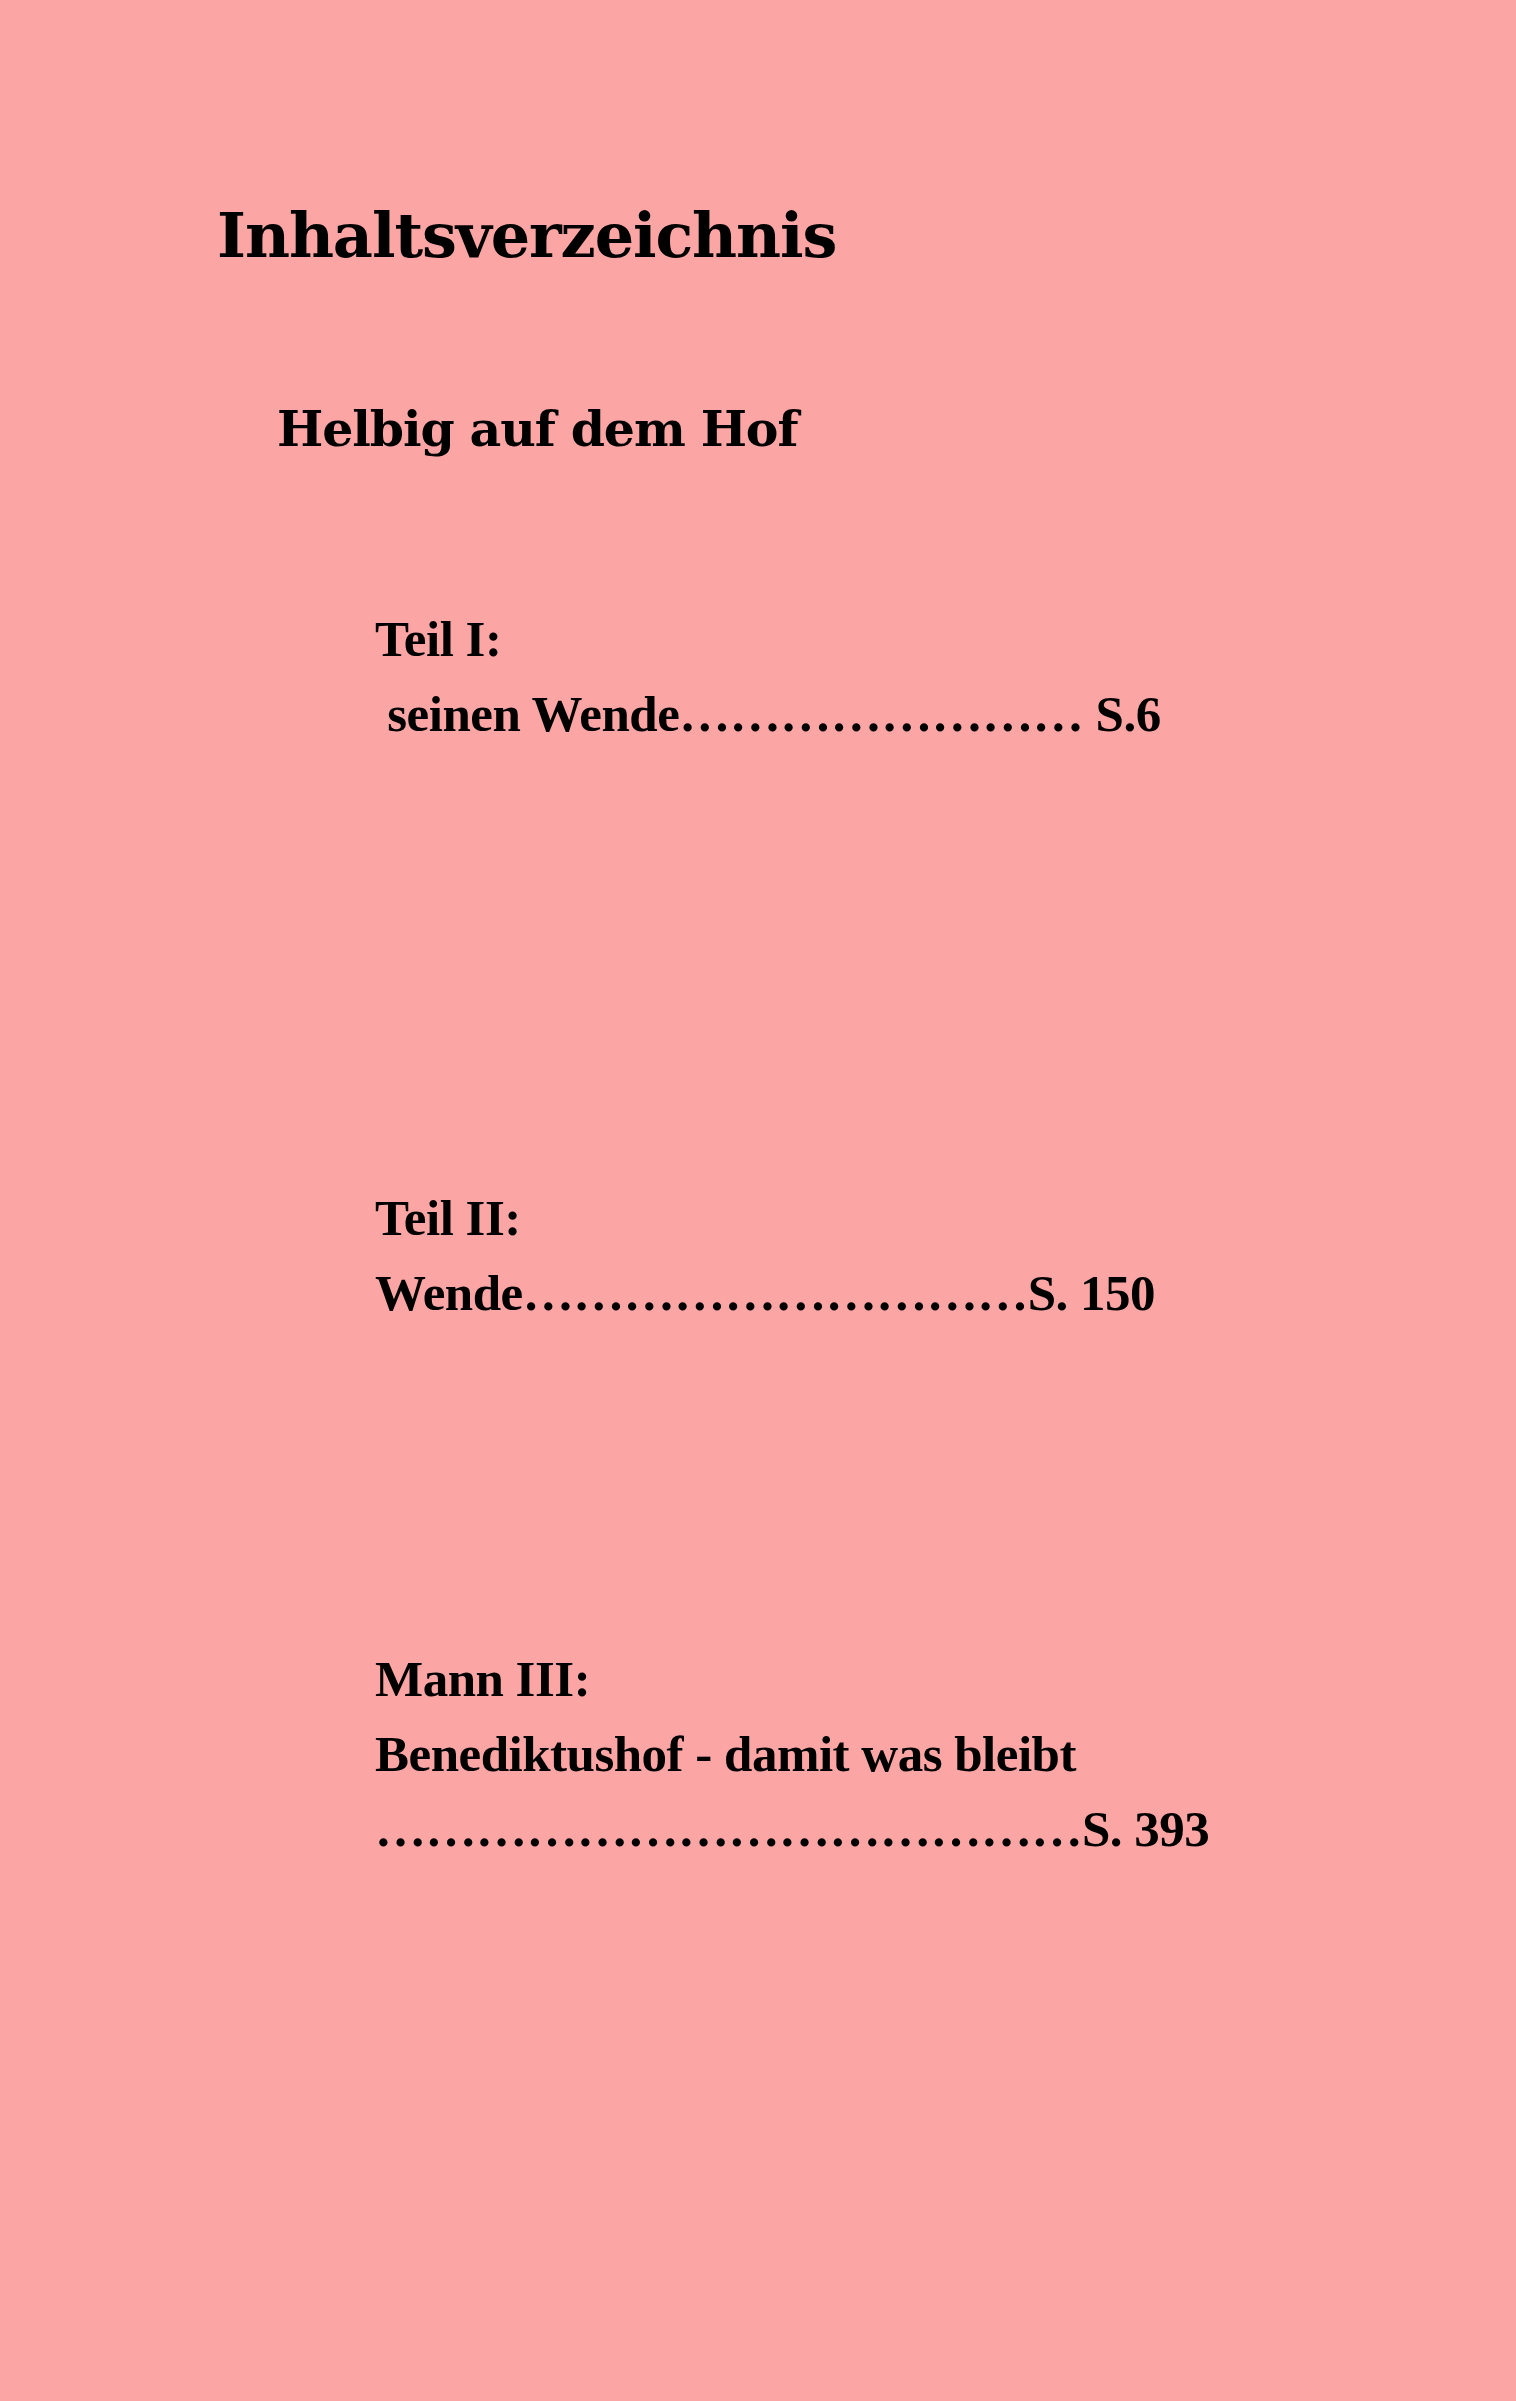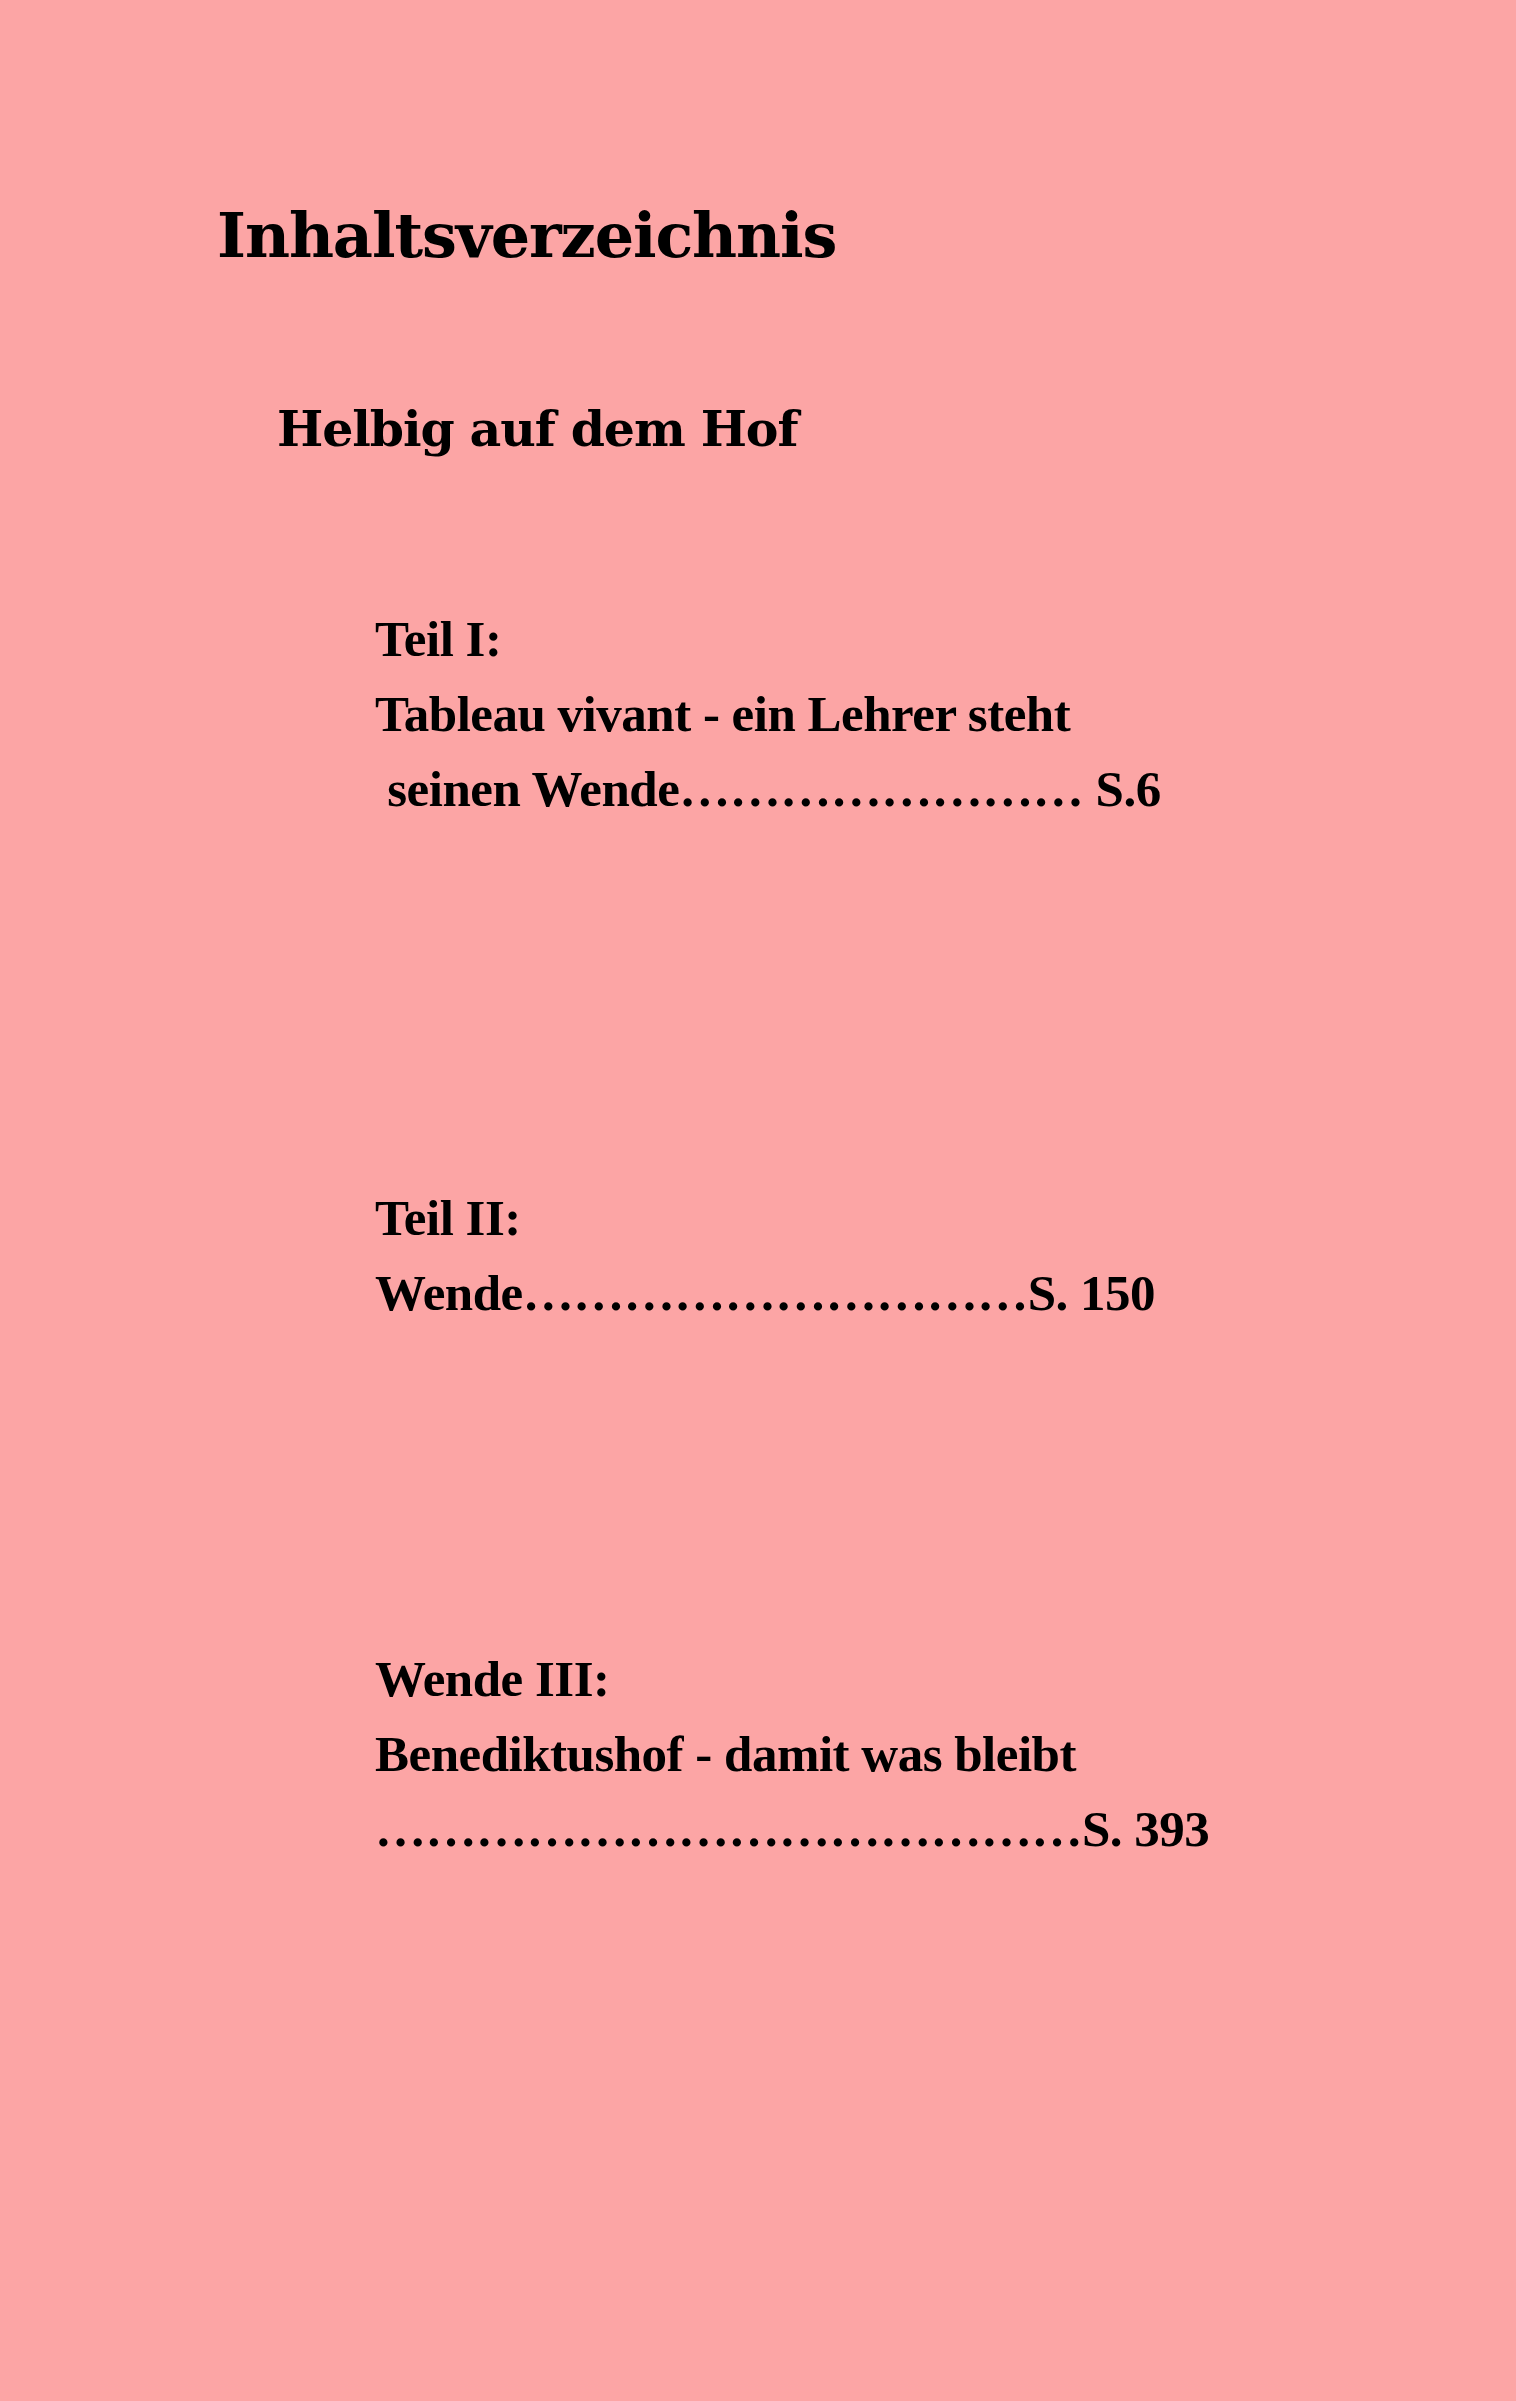--- a/index.html
+++ b/index.html
@@ -59,29 +59,28 @@
 <body>
 
 <div class="page">
 
   <h1 class="heading">Inhaltsverzeichnis</h1>
 
   <h2 class="book-title">Helbig auf dem Hof</h2>
 
   <section class="entry entry-1">
     <div class="line">Teil I:</div>
-    <div class="line">Tableau vivant - ein Lehrer steht</div>
     <div class="line"> seinen Wende…………………… S.6</div>
   </section>
 
   <section class="entry entry-2">
     <div class="line">Teil II:</div>
     <div class="line">Wende…………………………S. 150</div>
   </section>
 
   <section class="entry entry-3">
-    <div class="line">Wende III:</div>
+    <div class="line">Mann III:</div>
     <div class="line">Benediktushof - damit was bleibt</div>
     <div class="line">……………………………………S. 393</div>
   </section>
 
 </div>
 
 
 </body></html>

